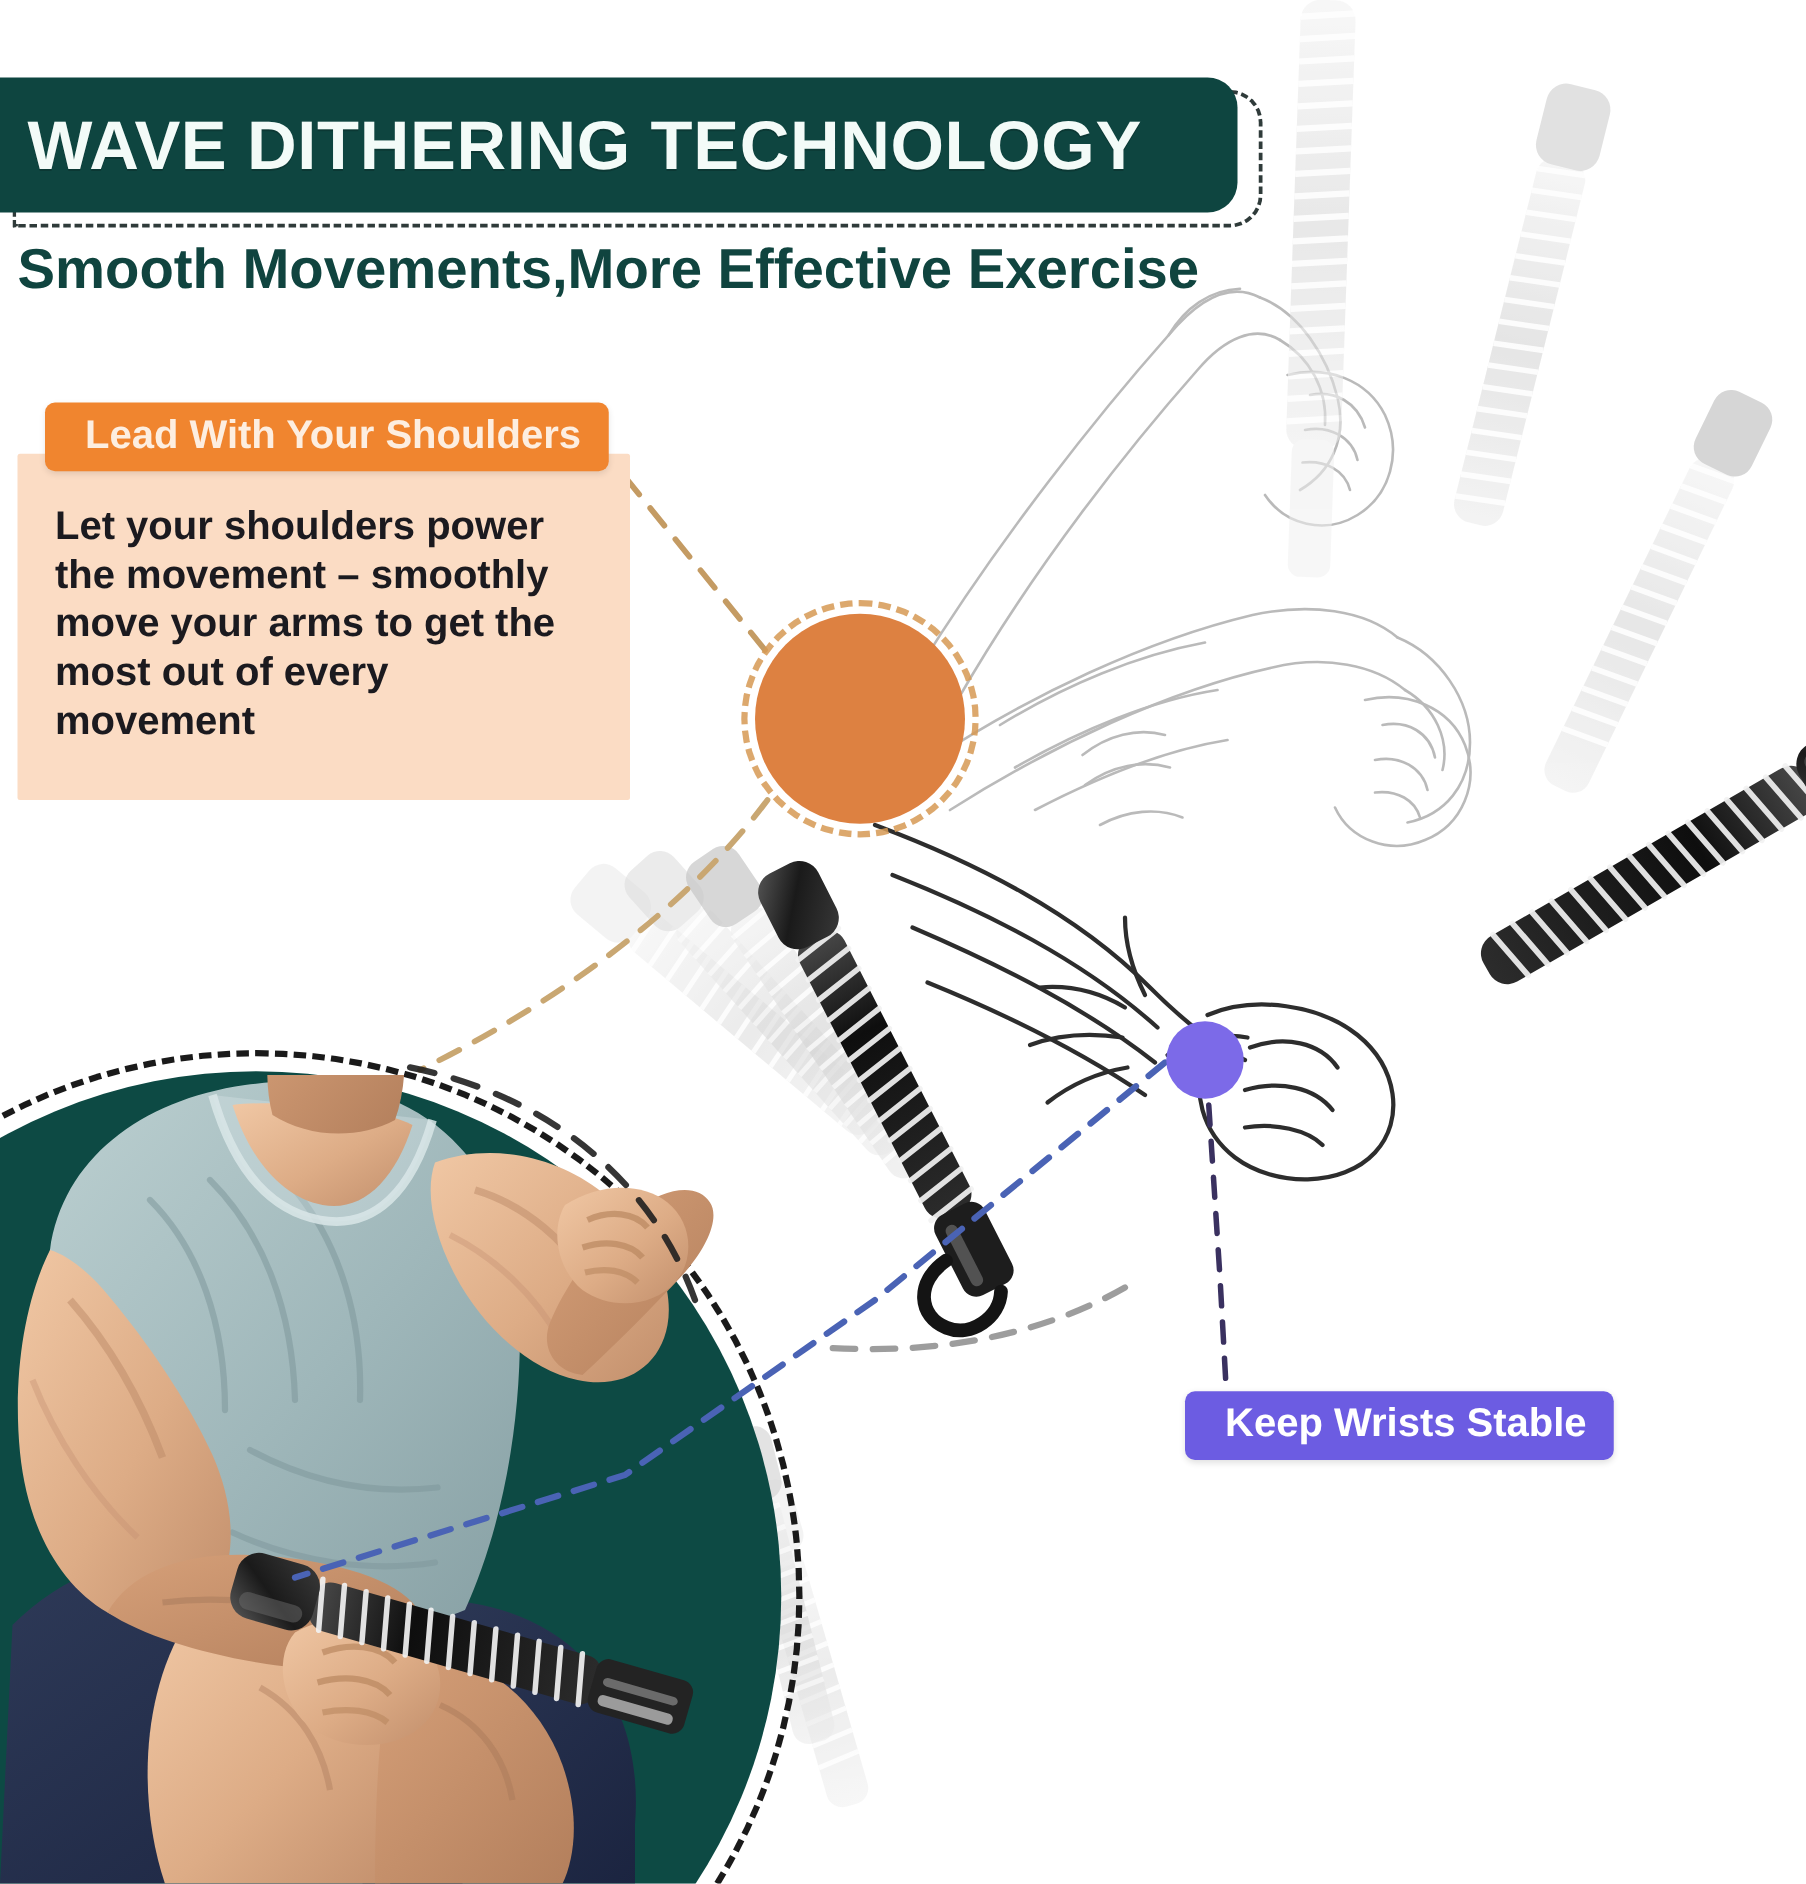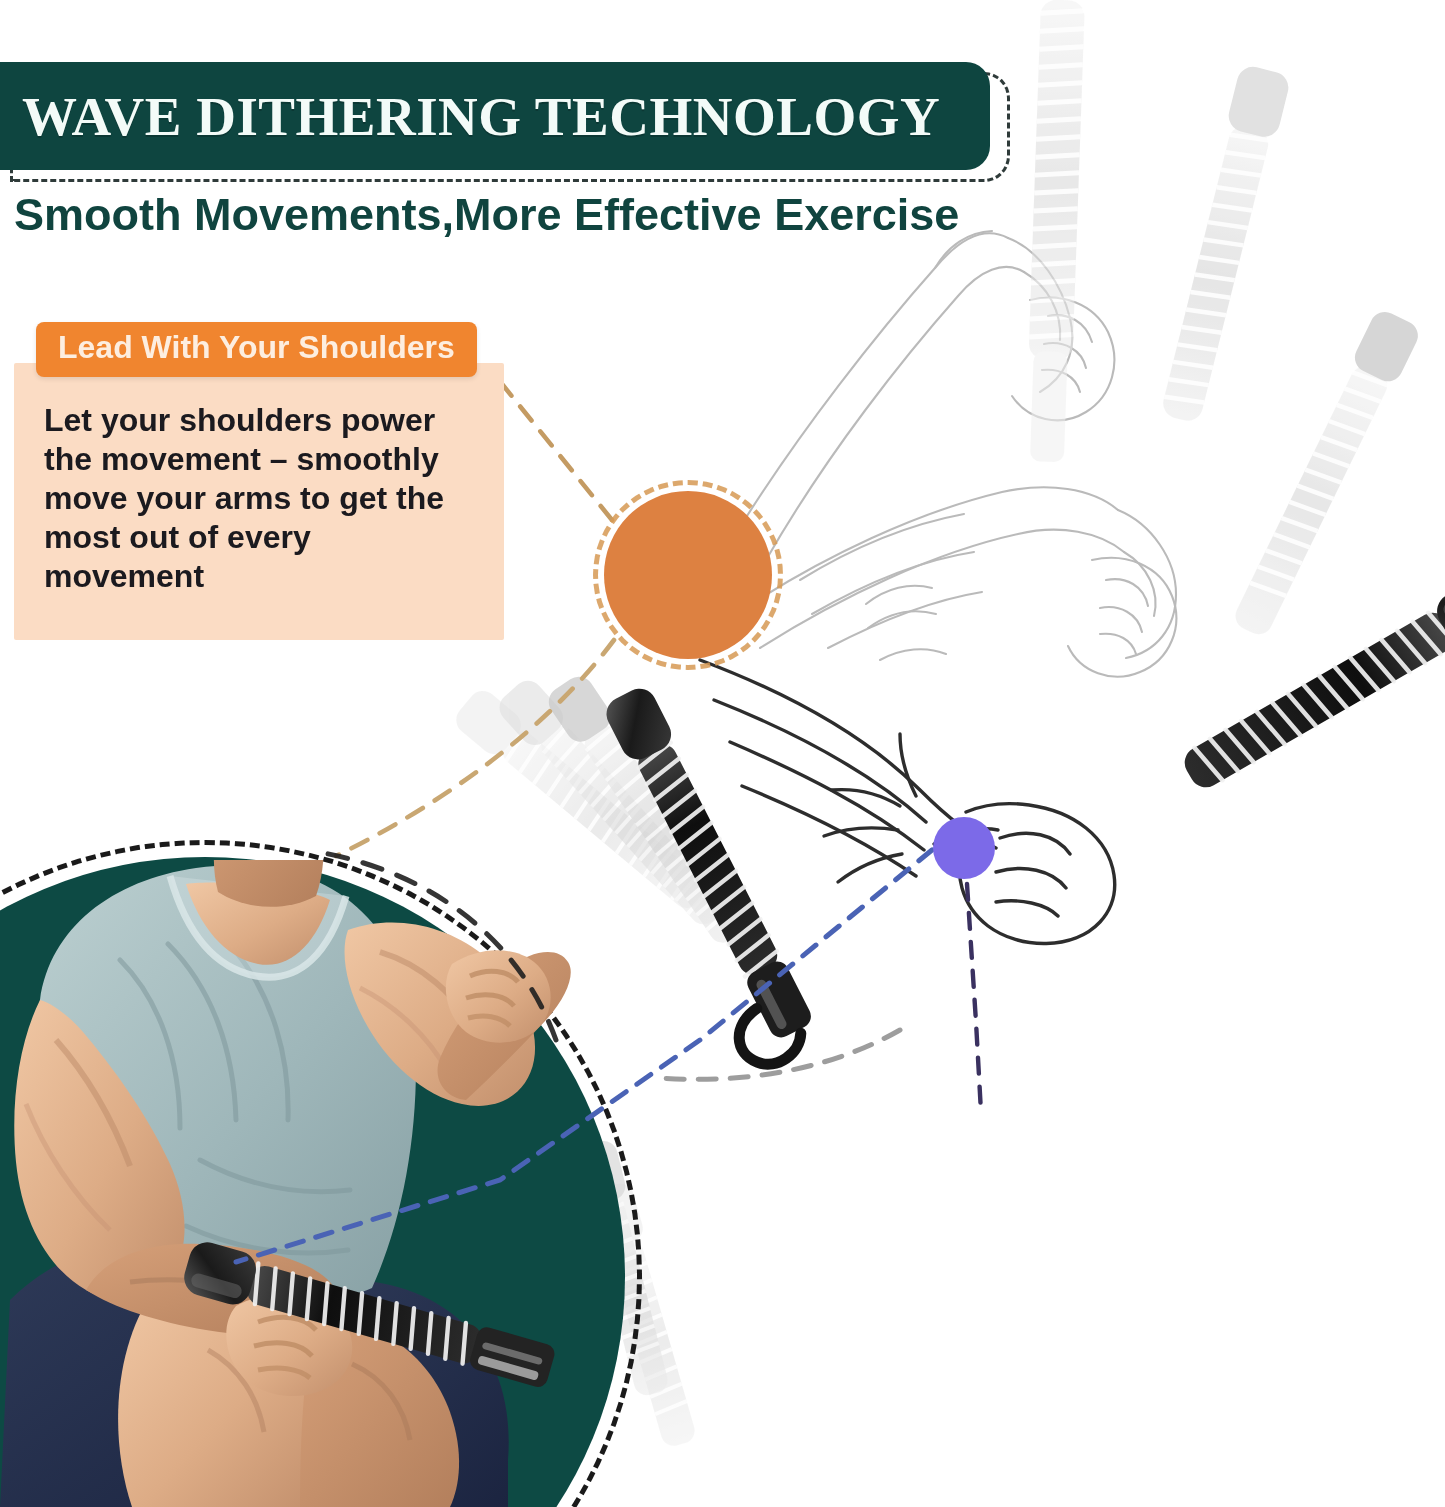--- a/index.html
+++ b/index.html
@@ -13,21 +13,21 @@
   
   .layer{position:absolute;inset:0;}
   .l-art{z-index:2;}
   .l-photo{z-index:3;}
   .l-lines{z-index:5;}
   .l-markers{z-index:6;}
   .l-cards{z-index:8;}
   .l-head{z-index:9;}
 
   
-  #header-block{position:absolute;left:0;top:62px;width:1012px;height:120px;font-family:Liberation Serif, serif;}
+  #header-block{position:absolute;left:0;top:62px;width:1012px;height:120px;}
   #title-dash{
     position:absolute;left:10px;top:10px;width:1000px;height:110px;
     border:3px dashed #2f3b3a;border-radius:0 26px 26px 0;box-sizing:border-box;
   }
   #title-bar{
     position:absolute;left:0;top:0;width:990px;height:108px;
     background:#0e4540;border-radius:0 24px 24px 0;
     display:flex;align-items:center;
   }
   #title-text{
@@ -37,21 +37,21 @@
   }
   #subtitle{
     position:absolute;left:14px;top:190px;width:1060px;
     color:#10443f;font-size:45px;font-weight:bold;white-space:nowrap;line-height:1.1;
   }
 
   
   .card{position:absolute;}
   .card-head{
     border-radius:8px;display:inline-flex;align-items:center;
-    padding:9px 22px 12px 22px;font-size:32px;font-weight:bold;white-space:nowrap;
+    padding:9px 22px 12px 32px;font-size:32px;font-weight:bold;white-space:nowrap;
     position:relative;z-index:3;line-height:1.05;
   }
   .card-body{
     position:relative;margin-top:-14px;padding:38px 26px 44px 30px;
     font-size:32px;font-weight:bold;line-height:1.22;color:#17161c;z-index:1;
   }
   .card-body p{margin:0;}
 
   
   #card-shoulders{left:14px;top:322px;width:490px;}
@@ -534,20 +534,21 @@
   <div class="layer l-cards">
 
     <div class="card" id="card-shoulders">
       <div class="card-head">Lead With Your Shoulders</div>
       <div class="card-body">
         <p>Let your shoulders power the movement – smoothly move your arms to get the most out of every movement</p>
       </div>
     </div>
 
     <div class="card" id="card-wrists">
+      <div class="card-head">Keep Wrists Stable</div>
     </div>
   </div>
 
   <div class="layer l-head">
     <div id="header-block">
       <div id="title-dash"></div>
       <div id="title-bar">
         <div id="title-text">WAVE DITHERING TECHNOLOGY</div>
       </div>
     </div>

